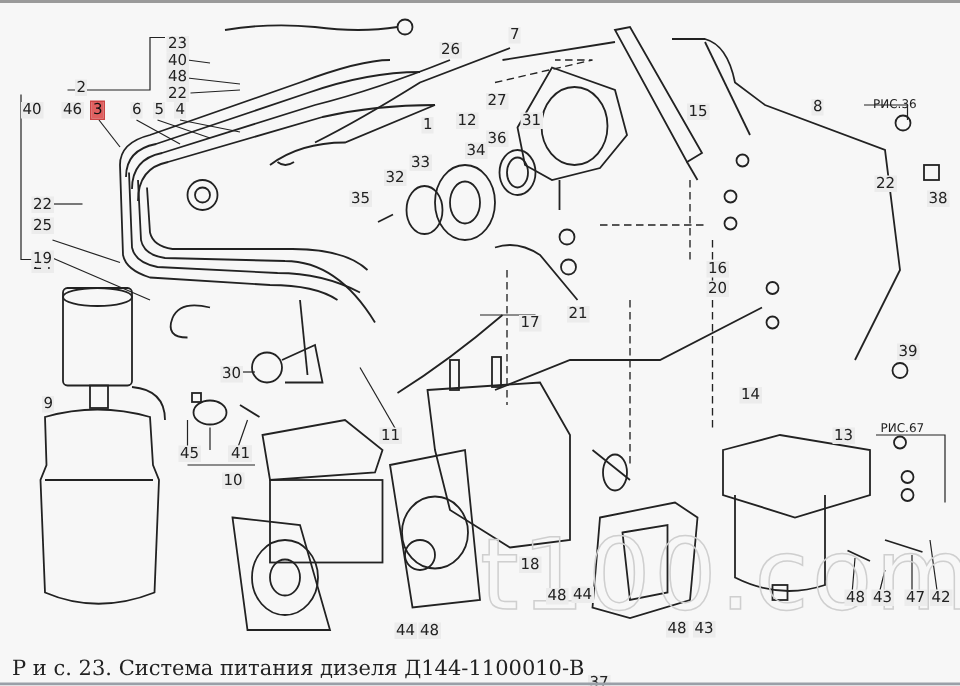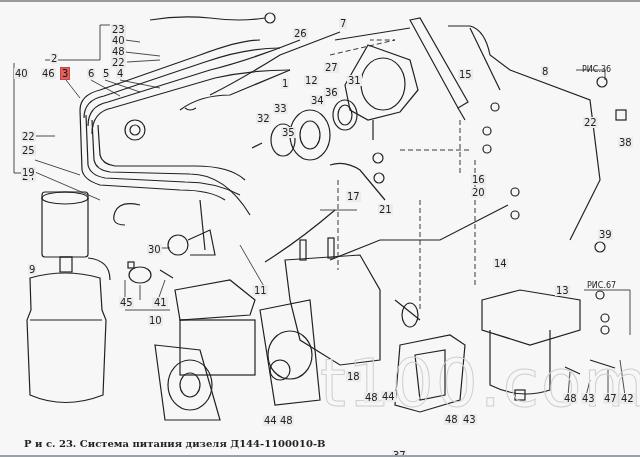--- a/index.html
+++ b/index.html
@@ -6,21 +6,21 @@
   body { width:640px; height:457px; background:#f7f7f7; position:relative; overflow:hidden;
          font-family:"DejaVu Sans", sans-serif; }
   .frame { position:absolute; left:0; top:0; width:640px; height:457px; }
   .topbar { position:absolute; left:0; top:0; width:640px; height:2px; background:#9a9a9a; }
   .botbar { position:absolute; left:0; bottom:0; width:640px; height:2px; background:#9aa0a8; }
   svg.art { position:absolute; left:0; top:0; }
   .lbl { position:absolute; font-size:10px; line-height:11px; color:#222; background:#ececec;
          padding:0 1px; font-family:"DejaVu Sans", sans-serif; }
   .lbl.hi { background:#e06060; color:#111; outline:1px solid #c44; }
   .lbl.ref { background:transparent; font-size:8px; }
-  .caption { position:absolute; left:24px; top:438px; font-size:10px; font-weight:bold; color:#222;
+  .caption { position:absolute; left:8px; top:438px; font-size:14px; font-weight:normal; color:#222;
              font-family:"DejaVu Serif", serif; }
   .wm { position:absolute; left:320px; top:345px; font-size:66px; color:transparent;
         -webkit-text-stroke:1px #cfcfcf; font-family:"DejaVu Sans", sans-serif; letter-spacing:2px; }
 </style>
 </head>
 <body>
 
 <div class="frame">
   <div class="topbar"></div>
 
@@ -200,29 +200,29 @@
       <span class="lbl" style="left: 339px; top: 18px;">7</span>
       <span class="lbl" style="left: 293px; top: 28px;">26</span>
       <span class="lbl" style="left: 324px; top: 62px;">27</span>
       <span class="lbl" style="left: 281px; top: 78px;">1</span>
       <span class="lbl" style="left: 304px; top: 75px;">12</span>
       <span class="lbl" style="left: 347px; top: 75px;">31</span>
       <span class="lbl" style="left: 324px; top: 87px;">36</span>
       <span class="lbl" style="left: 310px; top: 95px;">34</span>
       <span class="lbl" style="left: 273px; top: 103px;">33</span>
       <span class="lbl" style="left: 256px; top: 113px;">32</span>
-      <span class="lbl" style="left: 233px; top: 127px; margin-left: 48px;">35</span>
+      <span class="lbl" style="left: 233px; top: 127px;">35</span>
       <span class="lbl" style="left: 458px; top: 69px;">15</span>
       <span class="lbl" style="left: 541px; top: 66px;">8</span>
       <span class="lbl ref" style="left: 581px; top: 64px;">РИС.36</span>
       <span class="lbl" style="left: 583px; top: 117px;">22</span>
-      <span class="lbl" style="left: 618px; top: 137px; text-align: center;">38</span>
+      <span class="lbl" style="left: 618px; top: 127px; text-align: center;">38</span>
       <span class="lbl" style="left: 471px; top: 174px;">16</span>
       <span class="lbl" style="left: 471px; top: 187px;">20</span>
-      <span class="lbl" style="left: 346px; top: 191px;">17</span>
+      <span class="lbl" style="left: 346px; top: 210px;">17</span>
       <span class="lbl" style="left: 378px; top: 204px;">21</span>
       <span class="lbl" style="left: 493px; top: 258px;">14</span>
       <span class="lbl" style="left: 598px; top: 229px;">39</span>
       <span class="lbl" style="left: 555px; top: 285px;">13</span>
       <span class="lbl ref" style="left: 586px; top: 280px;">РИС.67</span>
       <span class="lbl" style="left: 28px; top: 264px;">9</span>
       <span class="lbl" style="left: 147px; top: 244px;">30</span>
       <span class="lbl" style="left: 119px; top: 297px;">45</span>
       <span class="lbl" style="left: 152px; top: 297px; font-weight: bold;">29</span>
       <span class="lbl" style="left: 153px; top: 297px;">41</span>

